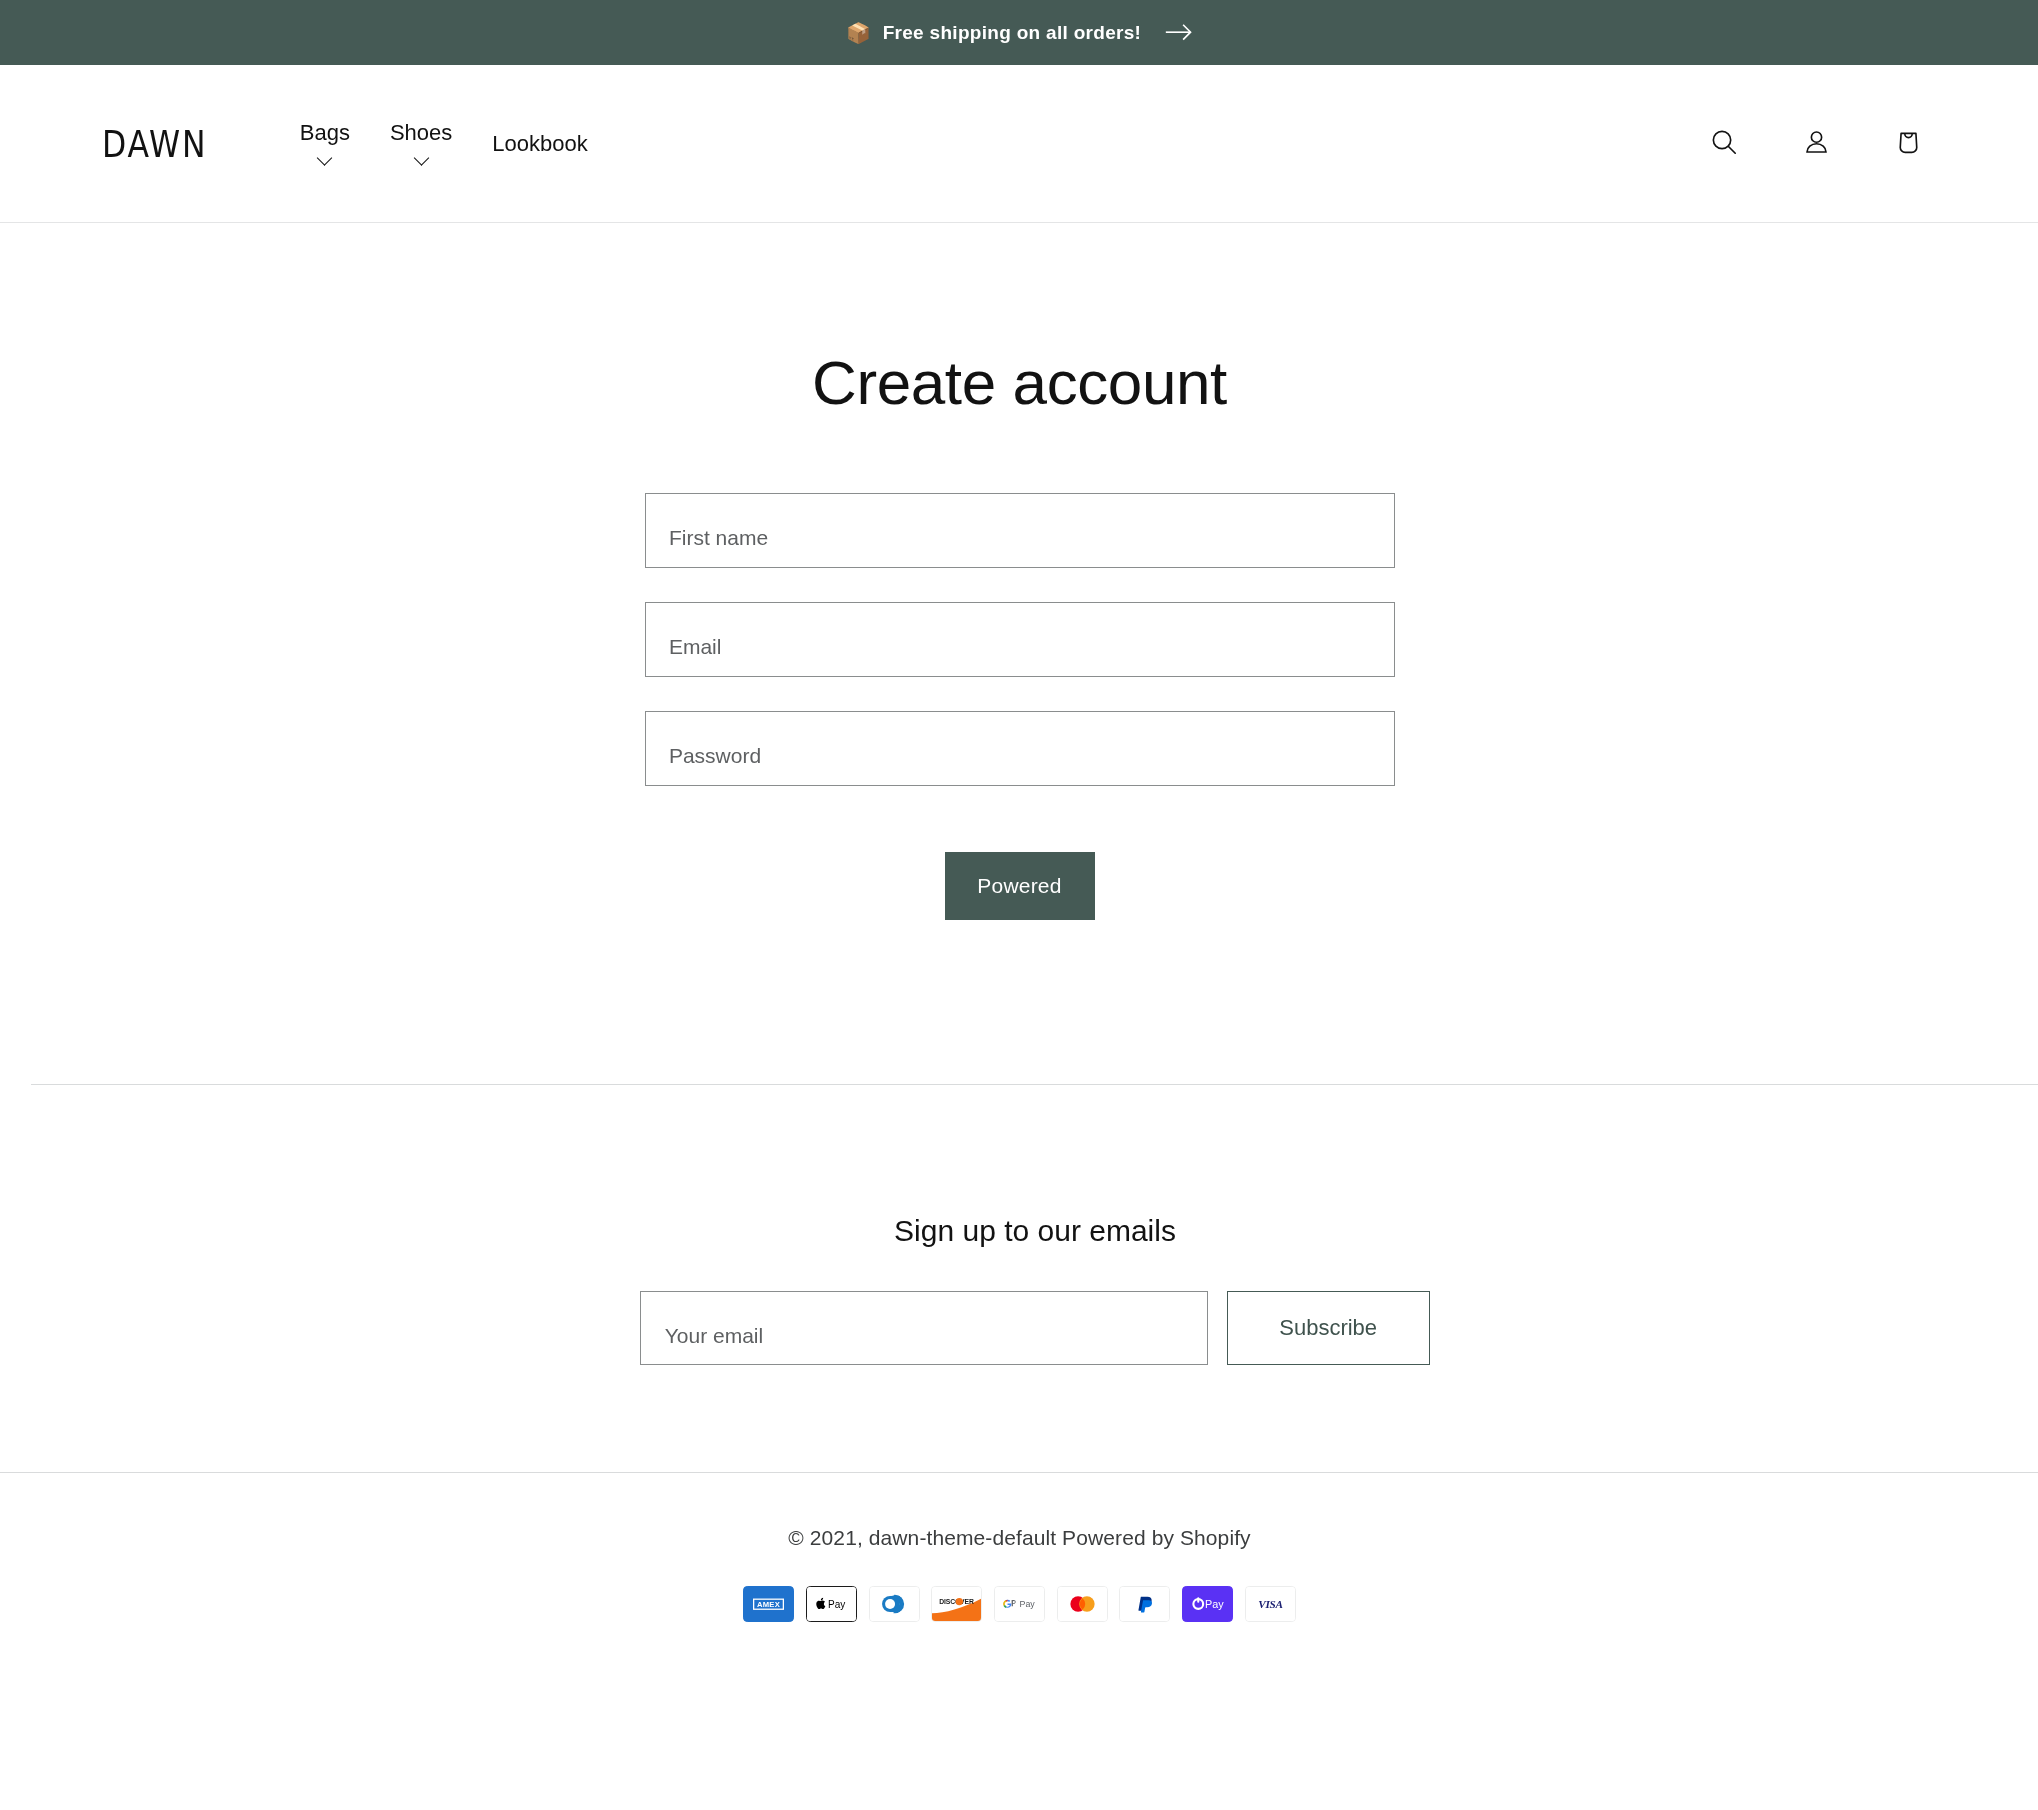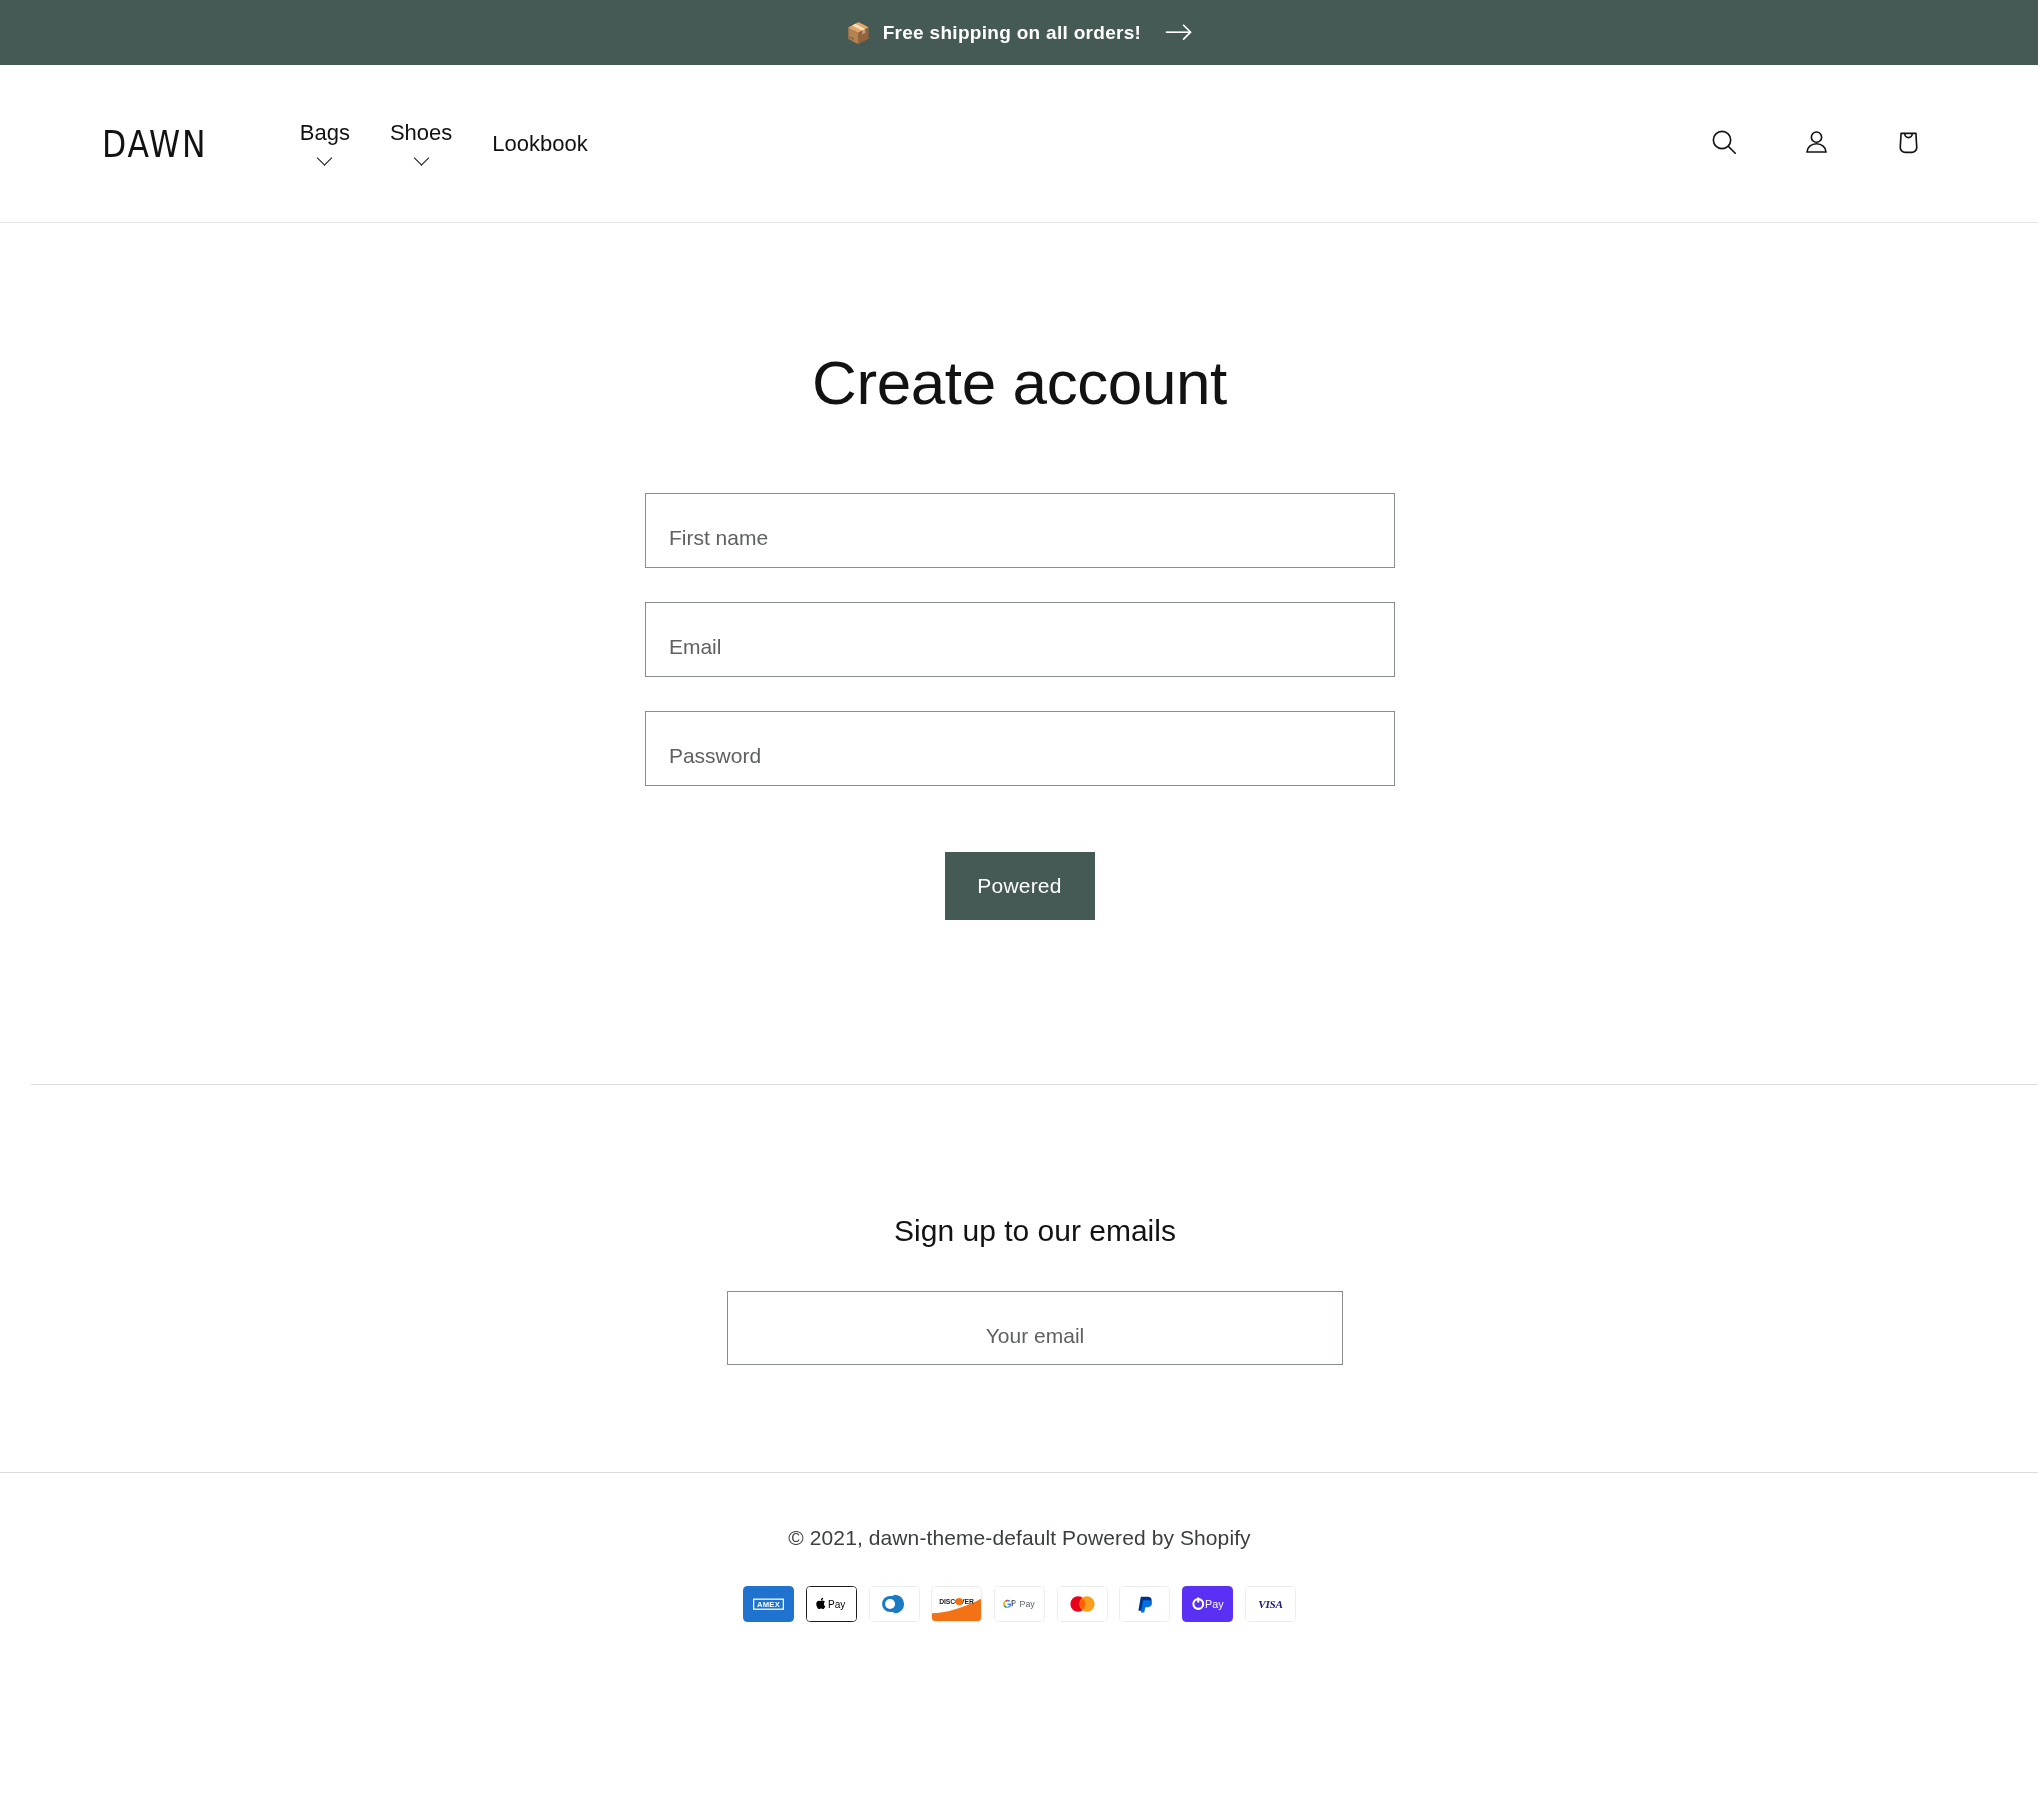--- a/index.html
+++ b/index.html
@@ -170,31 +170,30 @@
     font-weight: 400;
     color: #121212;
     margin-bottom: 43px;
   }
   .newsletter-form {
     display: flex;
     align-items: stretch;
     gap: 18.4px;
   }
   .newsletter-input {
-    width: 616px;
+    width: 568px;
     height: 74px;
     border: 0.8px solid #8a8d8e;
     border-radius: 0;
     background: transparent;
     font-family: "Liberation Sans", sans-serif;
     font-size: 21px;
     color: #121212;
     padding: 22px 23.4px 6.7px 23.4px;
     outline: none;
-    text-align: center;
   }
   .newsletter-input::placeholder { color: #5e6062; opacity: 1; }
   .subscribe-btn {
     width: 203px;
     height: 74px;
     background: transparent;
     border: 0.8px solid #455a55;
     border-radius: 0;
     color: #3f524d;
     font-family: "Liberation Sans", sans-serif;
@@ -312,20 +311,21 @@
     </div>
 
     <button type="button" class="create-btn">Powered</button>
   </form>
 </main>
 
 <section class="newsletter">
   <h2 class="newsletter-heading">Sign up to our emails</h2>
   <div class="newsletter-form">
     <input class="newsletter-input" type="email" placeholder="Your email" style="">
+    <button type="button" class="subscribe-btn">Subscribe</button>
   </div>
 </section>
 
 <footer class="footer">
   <div class="copyright">© 2021, dawn-theme-default Powered by Shopify</div>
 
   <div class="payment-icons">
 
     <div class="pay" style="background:#1f72cd;border-color:#1f72cd;">
       <svg width="51" height="36" viewBox="0 0 61 43">

